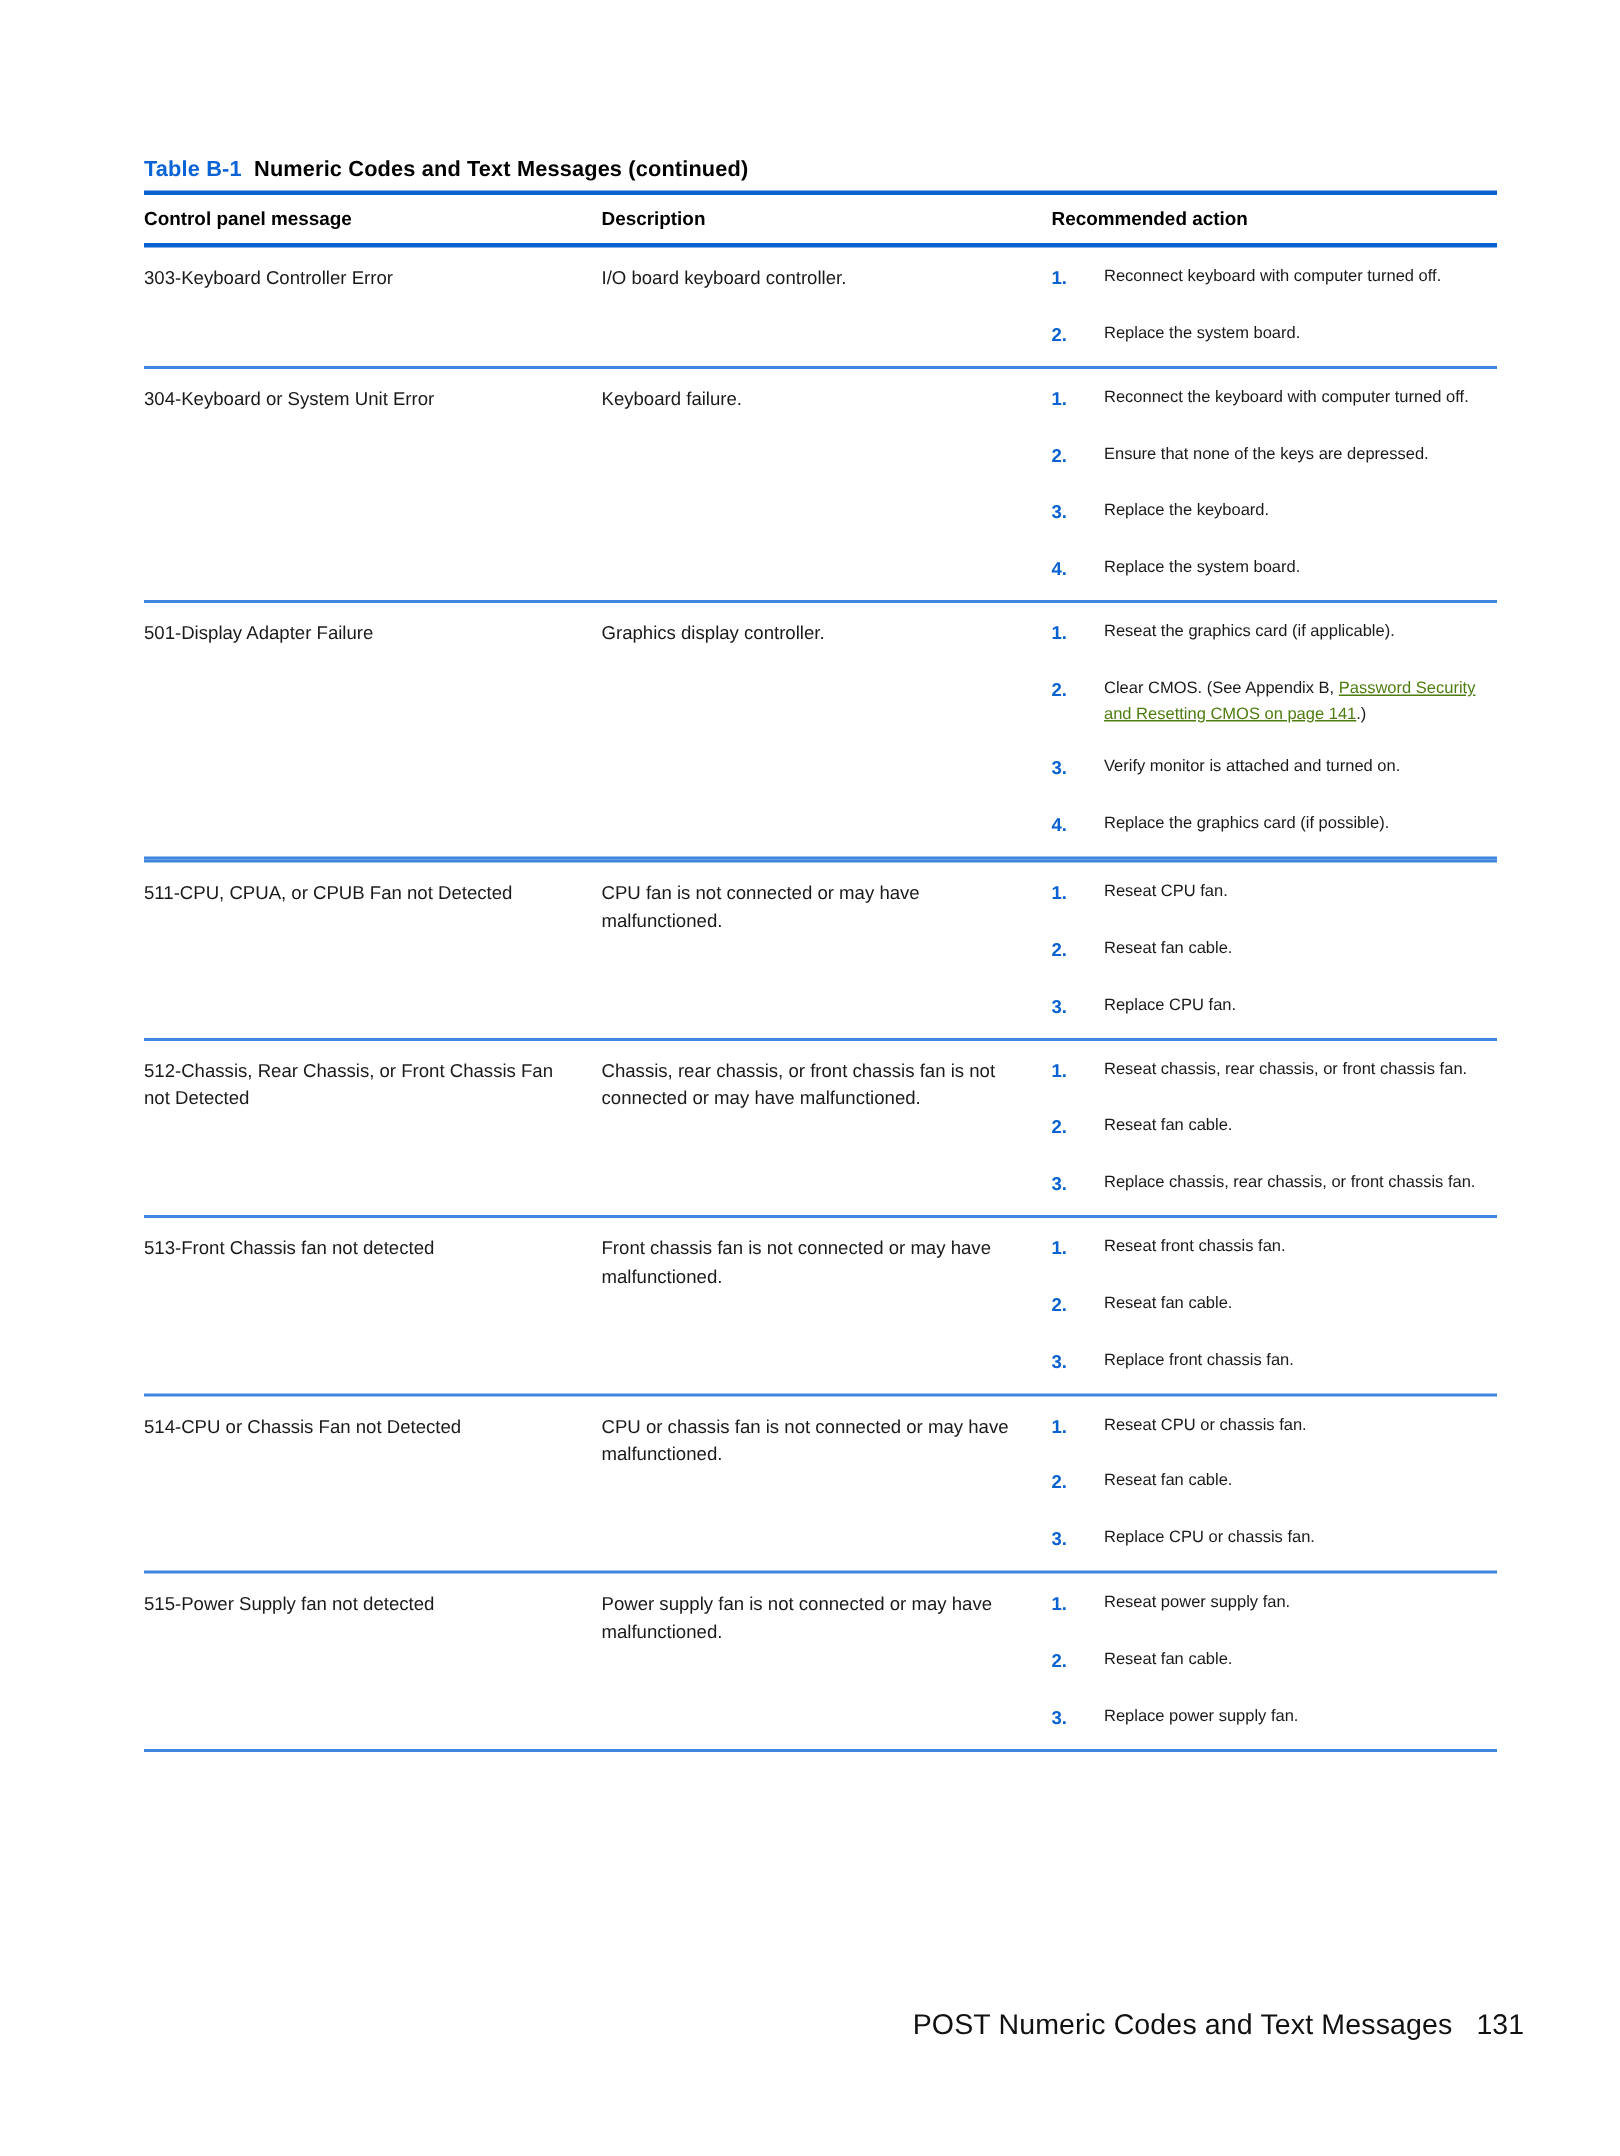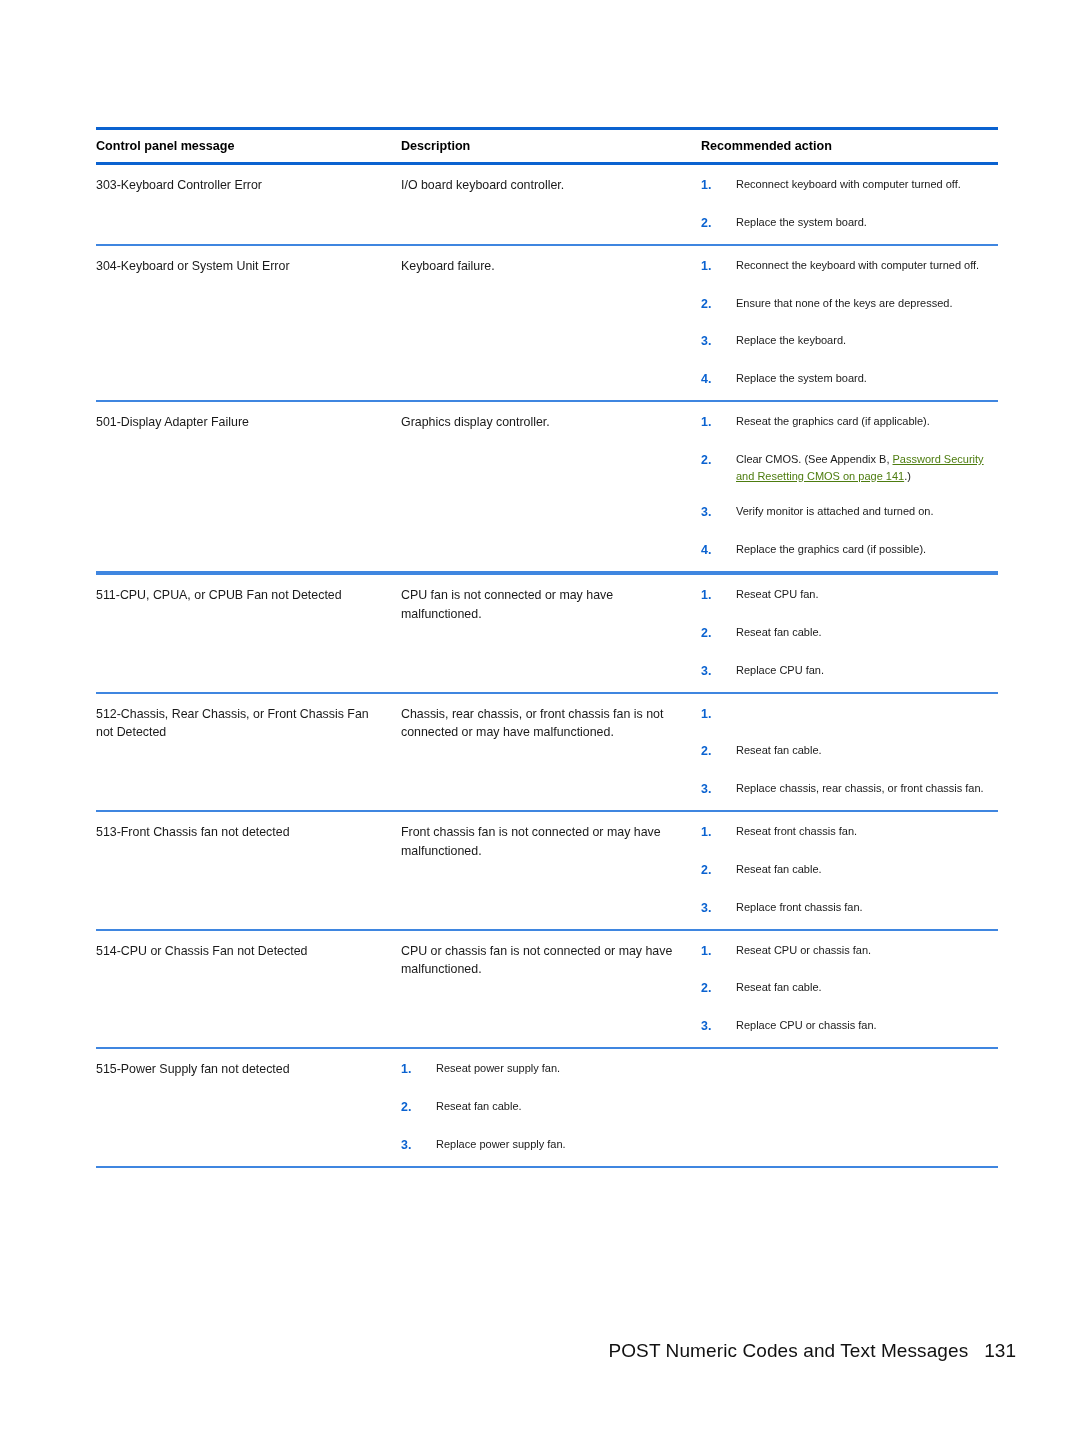--- a/index.html
+++ b/index.html
@@ -153,20 +153,23 @@
   .footer-page {
     font-size: 19px;
     color: #111;
   }
 </style>
 </head>
 <body>
 
 <div class="page">
 
+  <div class="table-caption">
+    <span class="caption-num">Table B-1</span><span class="caption-text">&nbsp;&nbsp;</span><span class="caption-text">Numeric Codes and Text Messages (continued)</span>
+  </div>
 
   <div class="table">
 
     <div class="rule-thick"></div>
 
     <div class="thead">
       <div class="col1 th">Control panel message</div>
       <div class="col2 th">Description</div>
       <div class="col3 th">Recommended action</div>
     </div>
@@ -263,20 +266,21 @@
           </div>
         </div>
         <div class="rule-thin"></div>
         <div class="row">
           <div class="col1 cell-text">512-Chassis, Rear Chassis, or Front Chassis Fan not Detected</div>
           <div class="col2 cell-text">Chassis, rear chassis, or front chassis fan is not connected or may have malfunctioned.</div>
           <div class="col3">
             <ol class="actions">
               <li>
                 <span class="act-num">1.</span>
+                <span class="act-text">Reseat chassis, rear chassis, or front chassis fan.</span>
               </li>
               <li>
                 <span class="act-num">2.</span>
                 <span class="act-text">Reseat fan cable.</span>
               </li>
               <li>
                 <span class="act-num">3.</span>
                 <span class="act-text">Replace chassis, rear chassis, or front chassis fan.</span>
               </li>
             </ol>
@@ -320,20 +324,21 @@
               <li>
                 <span class="act-num">3.</span>
                 <span class="act-text">Replace CPU or chassis fan.</span>
               </li>
             </ol>
           </div>
         </div>
         <div class="rule-thin"></div>
         <div class="row">
           <div class="col1 cell-text">515-Power Supply fan not detected</div>
+          <div class="col2 cell-text">Power supply fan is not connected or may have malfunctioned.</div>
           <div class="col3">
             <ol class="actions">
               <li>
                 <span class="act-num">1.</span>
                 <span class="act-text">Reseat power supply fan.</span>
               </li>
               <li>
                 <span class="act-num">2.</span>
                 <span class="act-text">Reseat fan cable.</span>
               </li>

